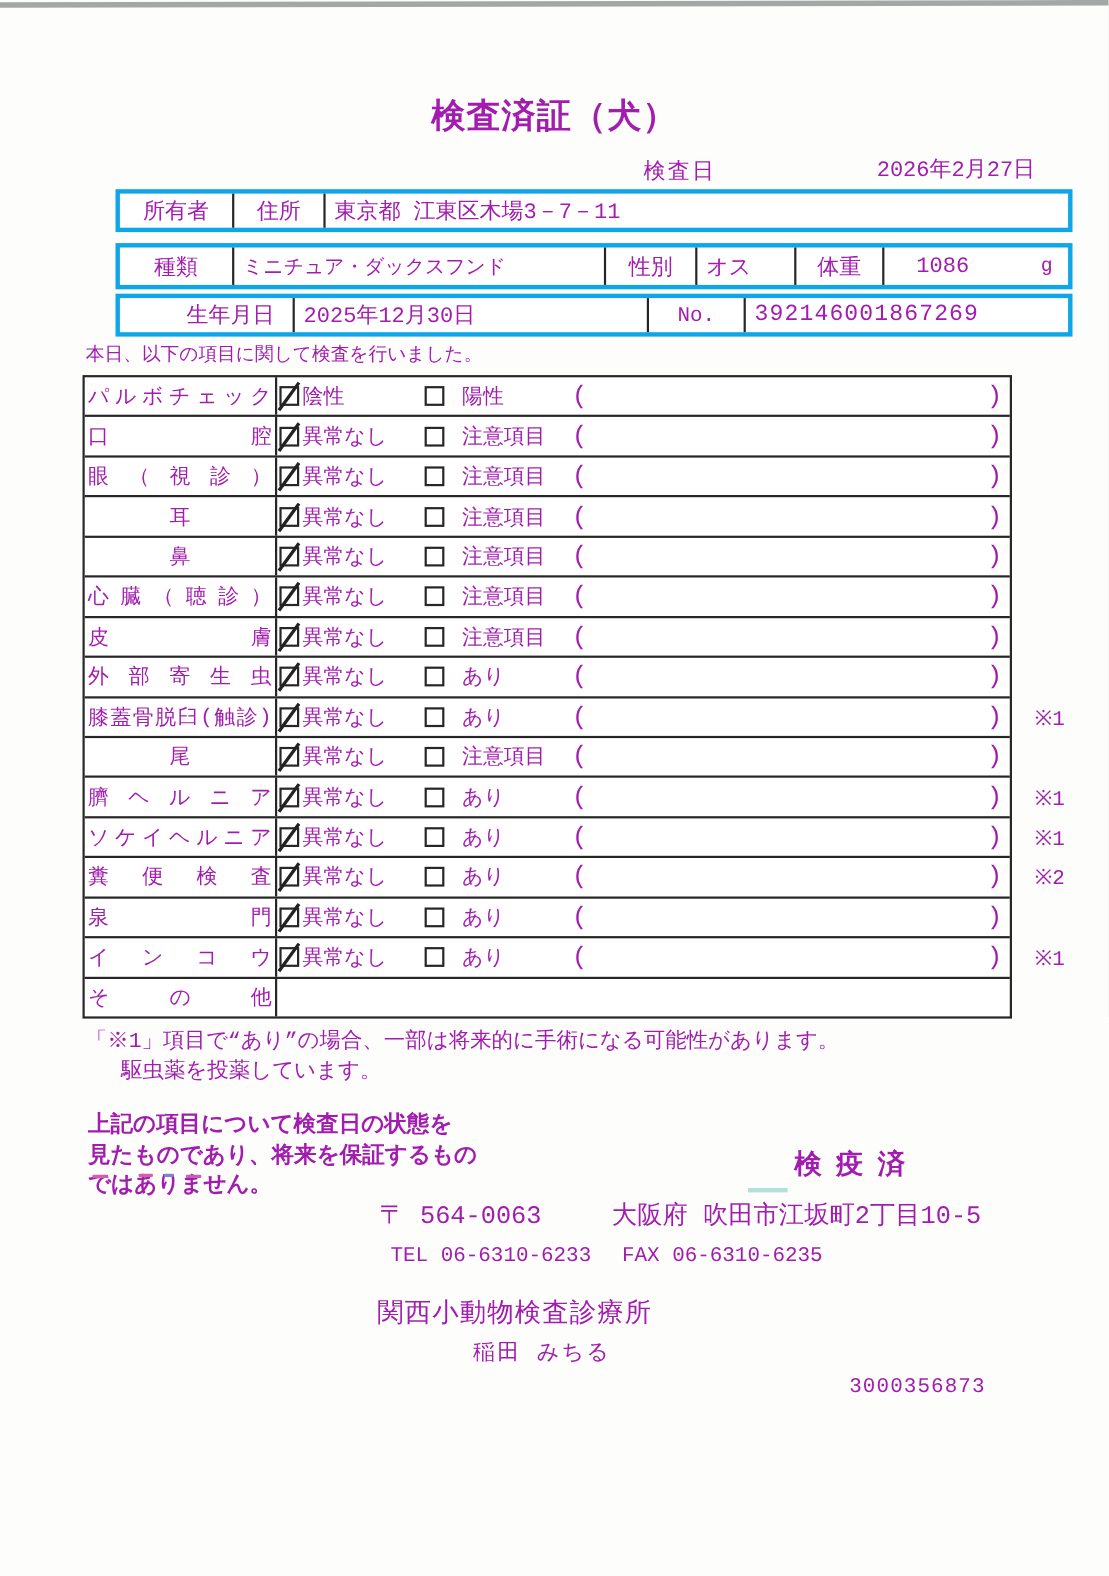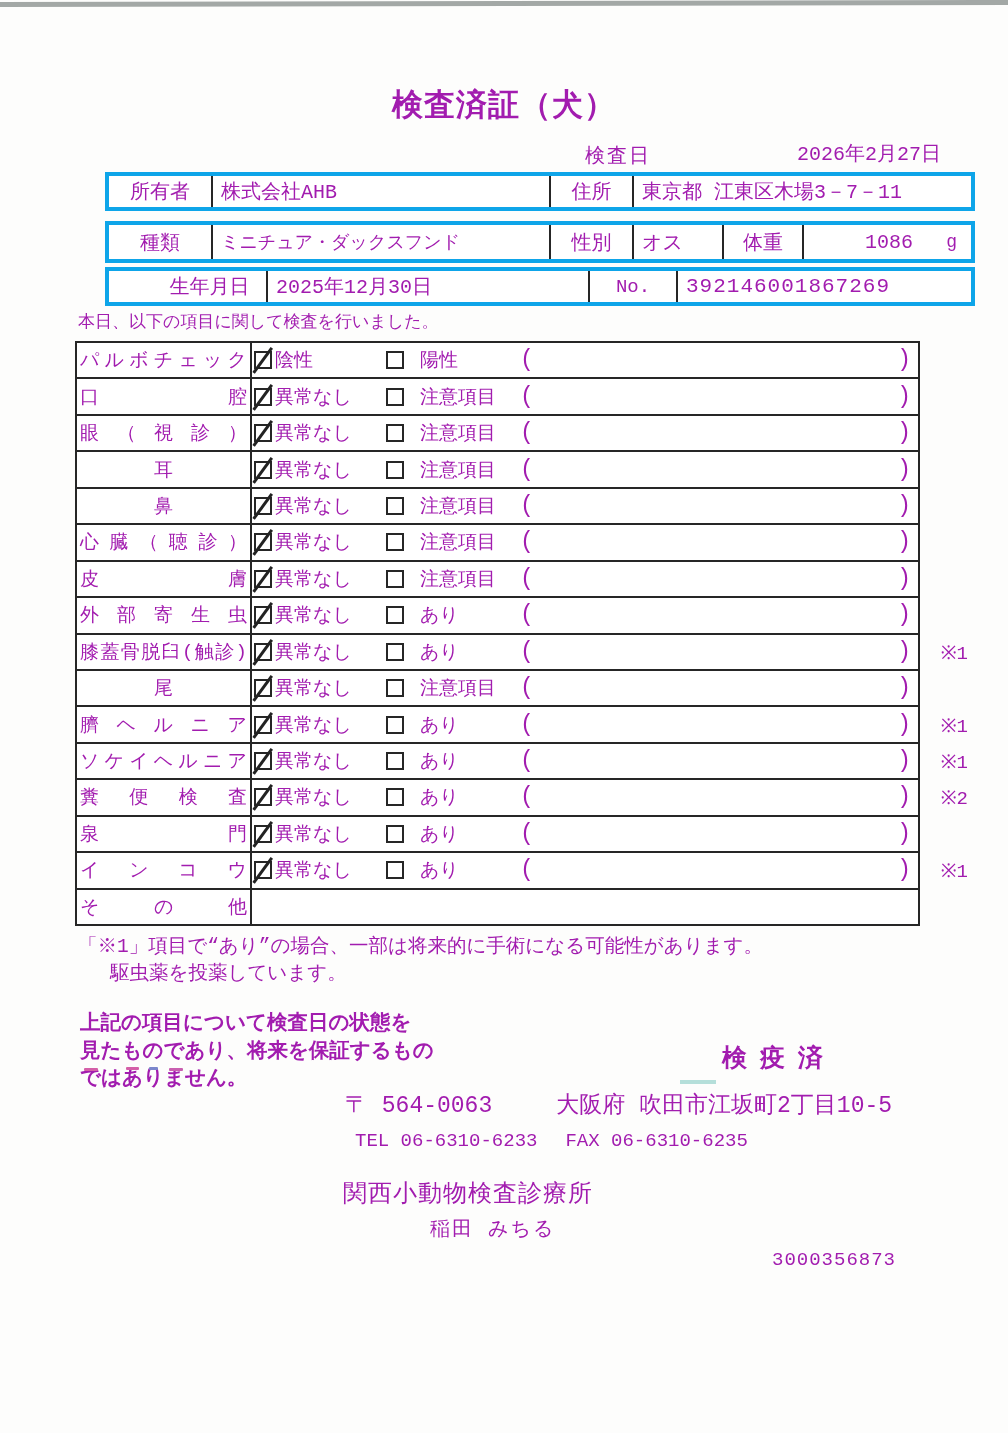--- a/index.html
+++ b/index.html
@@ -38,21 +38,21 @@
   .itable .lab{justify-content:center;padding:0 2px;}
   .t-a{top:172px;height:39px;}
   .t-b{top:221px;height:42px;}
   .t-c{top:267px;height:39px;padding-left:44px;}
   .w-lab1{width:102px;}
   .w-val1{width:338px;}
   .w-lab2{width:83px;}
   .w-val2{flex:1;}
   .t-b .w-sexv{width:90px;}
   .t-b .w-wlab{width:80px;}
-  .t-b .w-wval{flex:1;justify-content:flex-end;padding-right:14px;position:relative;padding-left:29px;}
+  .t-b .w-wval{flex:1;justify-content:flex-start;padding-right:14px;position:relative;padding-left:29px;}
   .t-b .w-wval .num{margin-right:44px;}
   .t-b .w-wval .unit{position:absolute;right:14px;font-size:18px;}
   .t-b .breed{font-size:18px;}
   .t-c .w-lab1{width:113px;}
   .t-c .w-val1{width:322px;}
   .t-c .w-nolab{width:88px;justify-content:center;font-size:19px;}
   .t-c .w-noval{flex:1;font-size:21px;letter-spacing:1px;}
 
   .intro{position:absolute;left:78px;top:310px;font-size:17px;}
 
@@ -119,21 +119,20 @@
 <div class="page">
   <div class="artifact-top"></div>
 
   <div class="title">検査済証（犬）</div>
 
   <span class="exam-date-label">検査日</span>
   <span class="exam-date-value">2026年2月27日</span>
 
   <div class="itable t-a">
     <div class="cell lab w-lab1">所有者</div>
-    <div class="cell w-val1">株式会社AHB</div>
     <div class="cell lab w-lab2">住所</div>
     <div class="cell w-val2">東京都 江東区木場3－7－11</div>
   </div>
 
   <div class="itable t-b">
     <div class="cell lab w-lab1">種類</div>
     <div class="cell w-val1 breed">ミニチュア・ダックスフンド</div>
     <div class="cell lab w-lab2">性別</div>
     <div class="cell w-sexv">オス</div>
     <div class="cell lab w-wlab">体重</div>

